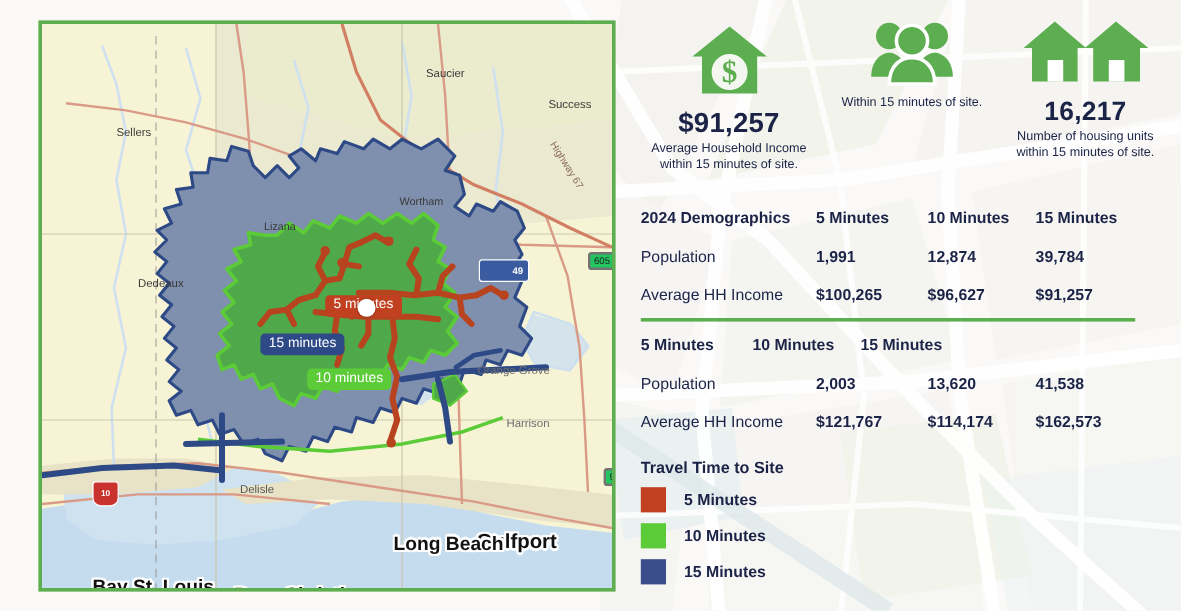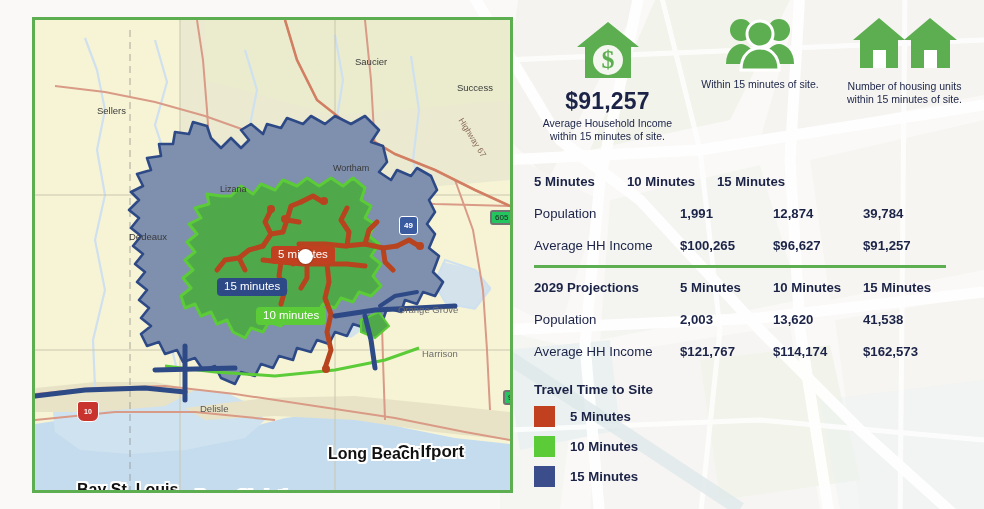--- a/index.html
+++ b/index.html
@@ -266,21 +266,21 @@
         <path d="M150,326 L150,380"></path>
         <path d="M120,350 L200,348"></path>
       </g>
       <g stroke="#2e4a86" stroke-width="4" fill="none" stroke-linecap="round">
         <path d="M345,286 L360,276 L382,272"></path>
       </g>
     </svg>
 
     <div>
       <span class="map-label" style="left:62px;top:85px;font-size:9.5px;">Sellers</span>
-      <span class="map-label" style="left:80px;top:211px;font-size:9.5px;margin-left:14px;">Dedeaux</span>
+      <span class="map-label" style="left:80px;top:211px;font-size:9.5px;">Dedeaux</span>
       <span class="map-label" style="left:320px;top:36px;font-size:9.5px;">Saucier</span>
       <span class="map-label" style="left:422px;top:62px;font-size:9.5px;">Success</span>
       <span class="map-label" style="left:185px;top:164px;font-size:9px;">Lizana</span>
       <span class="map-label" style="left:298px;top:143px;font-size:9px;">Wortham</span>
       <span class="map-label" style="left:363px;top:284px;font-size:9.5px;color:#6d6d6d;">Orange Grove</span>
       <span class="map-label" style="left:387px;top:328px;font-size:9.5px;color:#6d6d6d;">Harrison</span>
       <span class="map-label" style="left:165px;top:383px;font-size:9.5px;color:#555;">Delisle</span>
     </div>
 
     <div>
@@ -288,21 +288,21 @@
       <span class="city-label" style="left:293px;top:425px;font-size:16px;">Long Beach</span>
       <span class="city-label" style="left:42px;top:461px;font-size:16px;">Bay St. Louis</span>
       <span class="city-label" style="left:160px;top:468px;font-size:16px;">Pass Christian</span>
     </div>
 
     <span class="hw-text" style="left:430px;top:96px;transform:rotate(58deg);">Highway 67</span>
 
     <span class="shield" style="left:455px;top:190px;">605</span>
     <span class="shield" style="left:468px;top:370px;">90</span>
     <span class="shield-i10" style="left:42px;top:381px;">10</span>
-    <span class="shield-49" style="left:364px;top:196px;">49</span>
+    <span class="shield-49" style="left:364px;top:196px;padding-left:23px;">49</span>
 
     <span class="ring-badge badge-5" style="left:236px;top:226px;">5 minutes</span>
     <span class="ring-badge badge-15" style="left:182px;top:258px;">15 minutes</span>
     <span class="ring-badge badge-10" style="left:221px;top:287px;">10 minutes</span>
 
     <span class="site-dot" style="left:263px;top:229px;"></span>
   </div>
 
   <div class="kpis">
 
@@ -335,58 +335,59 @@
 
     <div class="kpi kpi3">
       <span class="icon">
         <svg width="108" height="60" viewBox="0 0 108 60">
           <path d="M28 4 L54 26 L47 26 L47 54 L9 54 L9 26 L2 26 Z" fill="#5cae50"></path>
           <rect x="22" y="36" width="13" height="18" fill="#ffffff"></rect>
           <path d="M79 4 L106 26 L99 26 L99 54 L60 54 L60 26 L53 26 Z" fill="#5cae50"></path>
           <rect x="73" y="36" width="13" height="18" fill="#ffffff"></rect>
         </svg>
       </span>
+      <div class="value">16,217</div>
       <div class="sub" style="white-space:pre-line;">Number of housing units
 within 15 minutes of site.</div>
     </div>
   </div>
 
   <div class="tables">
+
+    <div>
+      <div class="trow head">
+        <div class="c0">2024 Demographics</div>
+        <div class="c1">5 Minutes</div>
+        <div class="c2">10 Minutes</div>
+        <div class="c3">15 Minutes</div>
+      </div>
+      <div class="trow body">
+        <div class="c0">Population</div>
+        <div class="c1">1,991</div>
+        <div class="c2">12,874</div>
+        <div class="c3">39,784</div>
+      </div>
+      <div class="trow body">
+        <div class="c0">Average HH Income</div>
+        <div class="c1">$100,265</div>
+        <div class="c2">$96,627</div>
+        <div class="c3">$91,257</div>
+      </div>
+    </div>
+
+    <div class="divider"></div>
 
     <div>
       <div class="trow head">
         <div class="c1">5 Minutes</div>
         <div class="c2">10 Minutes</div>
         <div class="c3">15 Minutes</div>
       </div>
       <div class="trow body">
         <div class="c0">Population</div>
-        <div class="c1">1,991</div>
-        <div class="c2">12,874</div>
-        <div class="c3">39,784</div>
-      </div>
-      <div class="trow body">
-        <div class="c0">Average HH Income</div>
-        <div class="c1">$100,265</div>
-        <div class="c2">$96,627</div>
-        <div class="c3">$91,257</div>
-      </div>
-    </div>
-
-    <div class="divider"></div>
-
-    <div>
-      <div class="trow head">
-        <div class="c0">2029 Projections</div>
-        <div class="c1">5 Minutes</div>
-        <div class="c2">10 Minutes</div>
-        <div class="c3">15 Minutes</div>
-      </div>
-      <div class="trow body">
-        <div class="c0">Population</div>
         <div class="c1">2,003</div>
         <div class="c2">13,620</div>
         <div class="c3">41,538</div>
       </div>
       <div class="trow body">
         <div class="c0">Average HH Income</div>
         <div class="c1">$121,767</div>
         <div class="c2">$114,174</div>
         <div class="c3">$162,573</div>
       </div>

